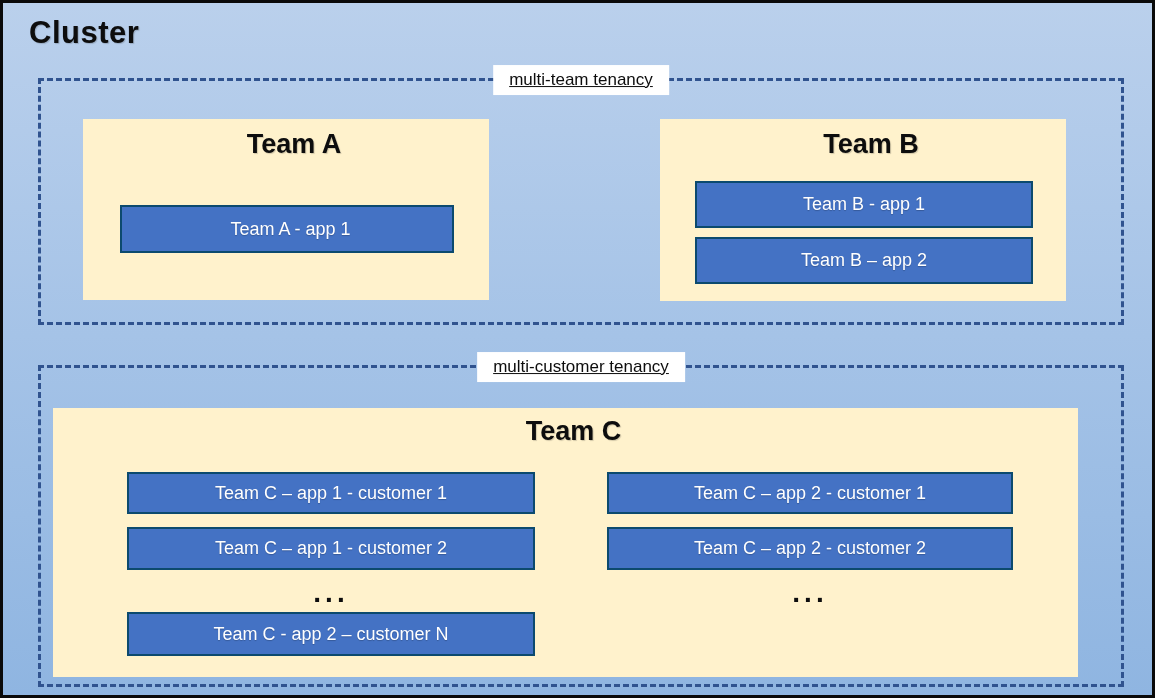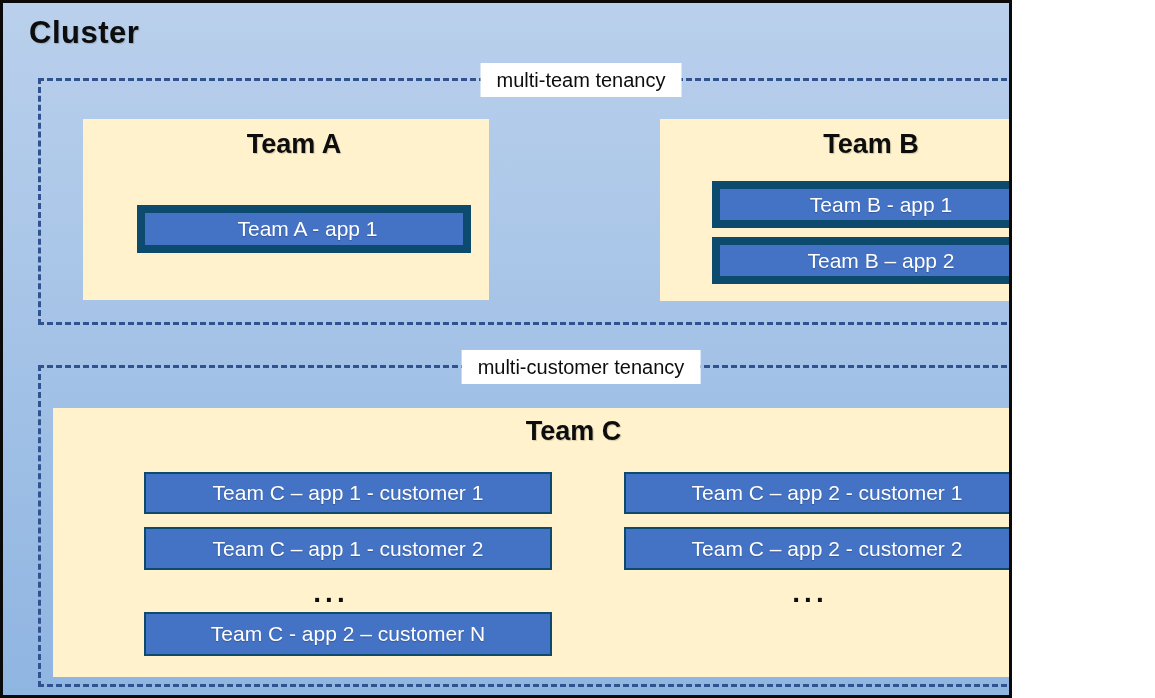--- a/index.html
+++ b/index.html
@@ -1,21 +1,21 @@
 <!DOCTYPE html>
 <html><head>
 <meta charset="utf-8">
 <style>
   * { margin: 0; padding: 0; box-sizing: border-box; }
   html, body { background: #ffffff; }
   body { font-family: "Liberation Sans", sans-serif; }
 
   .canvas {
     position: relative;
-    width: 1012px;
+    width: 1155px;
     height: 698px;
     border: 3px solid #0a0a0a;
     background: linear-gradient(180deg, #BAD0EC 0%, #A5C3E7 48%, #8FB5E1 100%);
     overflow: hidden;
   }
 
   .cluster-title {
     position: absolute;
     left: 26px;
     top: 12px;
@@ -33,24 +33,25 @@
   .multi-team     { left: 35px; top: 75px;  width: 1086px; height: 247px; }
   .multi-customer { left: 35px; top: 362px; width: 1086px; height: 322px; }
 
   .region-label {
     position: absolute;
     top: 0;
     left: 50%;
     transform: translate(-50%, -53%);
     background: #ffffff;
     color: #0d0d0d;
-    font-size: 20px;
+    font-size: 17px;
     padding: 4px 16px;
     white-space: nowrap;
     line-height: 1.3;
+    text-decoration: underline;
   }
 
   .team-box {
     position: absolute;
     background: #FFF2CC;
   }
   .team-a { left: 80px;  top: 116px; width: 406px;  height: 181px; }
   .team-b { left: 657px; top: 116px; width: 406px;  height: 182px; }
   .team-c { left: 50px;  top: 405px; width: 1025px; height: 269px; }
 
@@ -64,29 +65,28 @@
     font-weight: bold;
     color: #0d0d0d;
     text-shadow: 1px 1px 1px rgba(0,0,0,0.18);
     padding-left: 16px;
   }
   .team-c .team-title { top: 8px; }
 
   .app-box {
     position: absolute;
     background: #4472C4;
-    border: 8px solid #0c4a6e;
+    border: 2px solid #0c4a6e;
     color: #ffffff;
     display: flex;
     align-items: center;
     justify-content: center;
-    font-size: 21px;
+    font-size: 18px;
     text-shadow: 0 1px 1px rgba(0,0,0,0.22);
     white-space: nowrap;
-    margin-left: 17px;
   }
 
   
   .a-app1 { left: 37px; top: 86px;  width: 334px; height: 48px; padding-left: 7px; }
   .b-app1 { left: 35px; top: 62px;  width: 338px; height: 47px; }
   .b-app2 { left: 35px; top: 118px; width: 338px; height: 47px; }
 
   
   .c-col1 { left: 74px;  width: 408px; }
   .c-col2 { left: 554px; width: 406px; text-align: center; }

